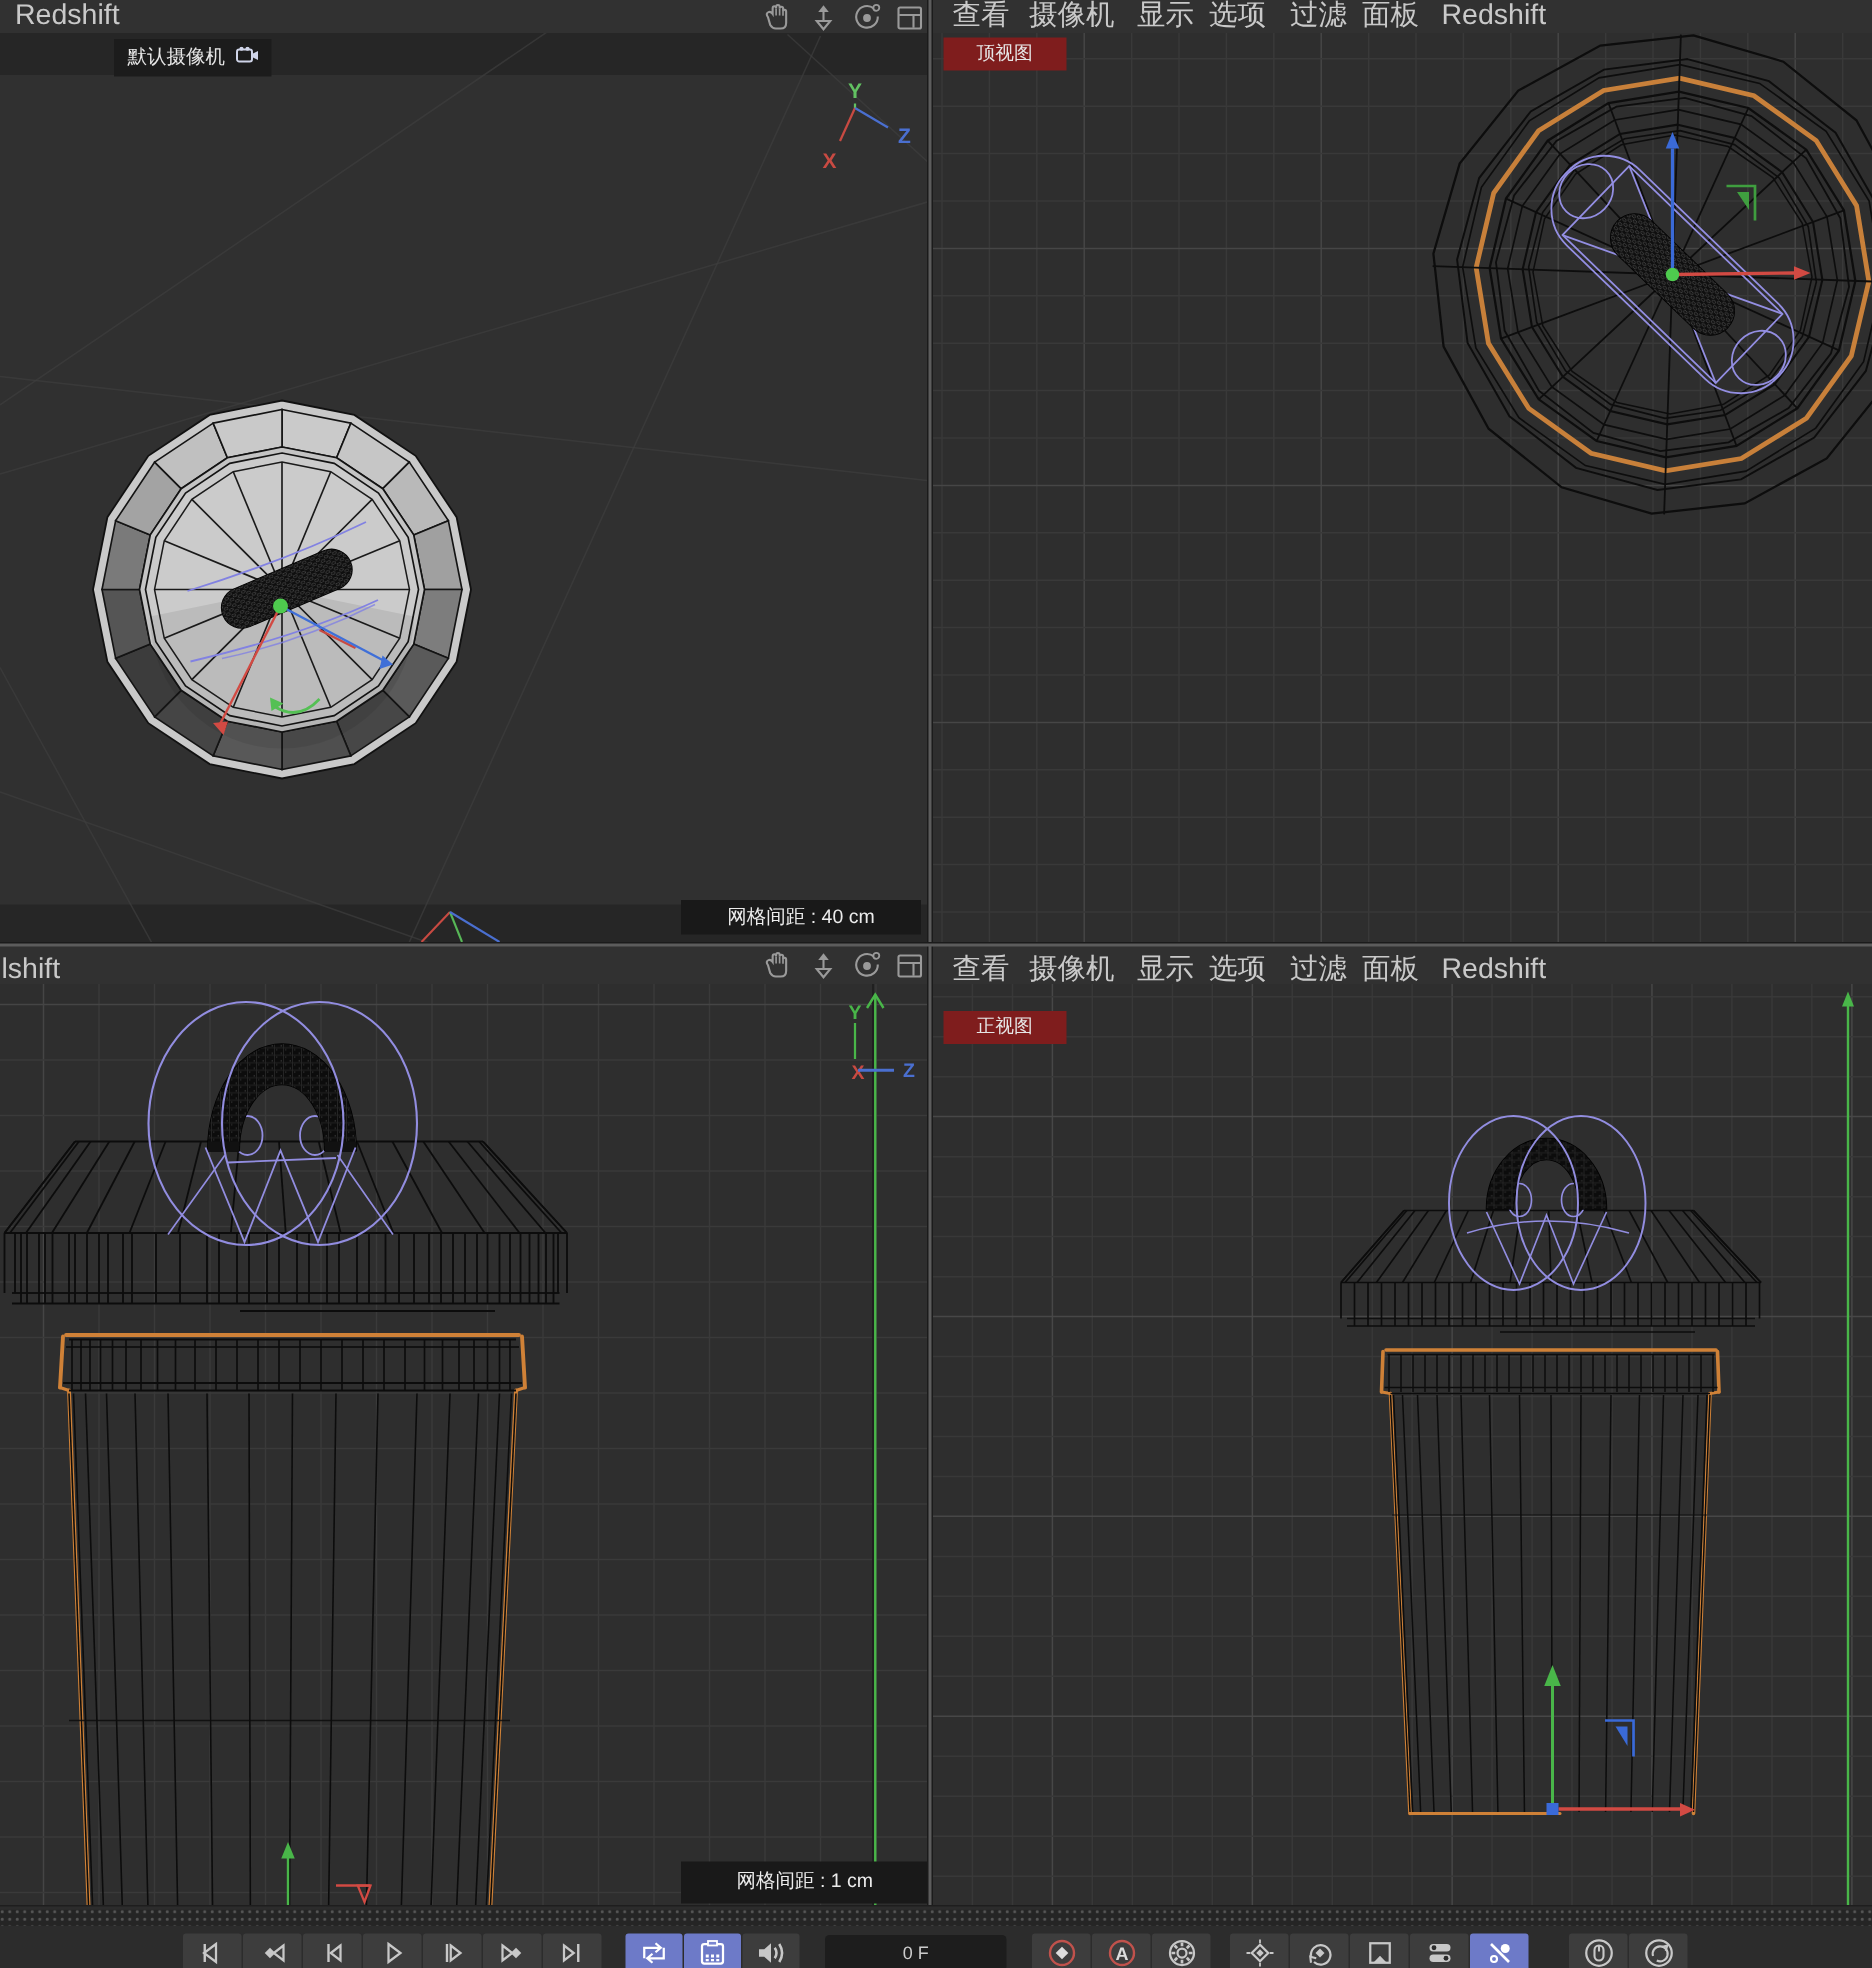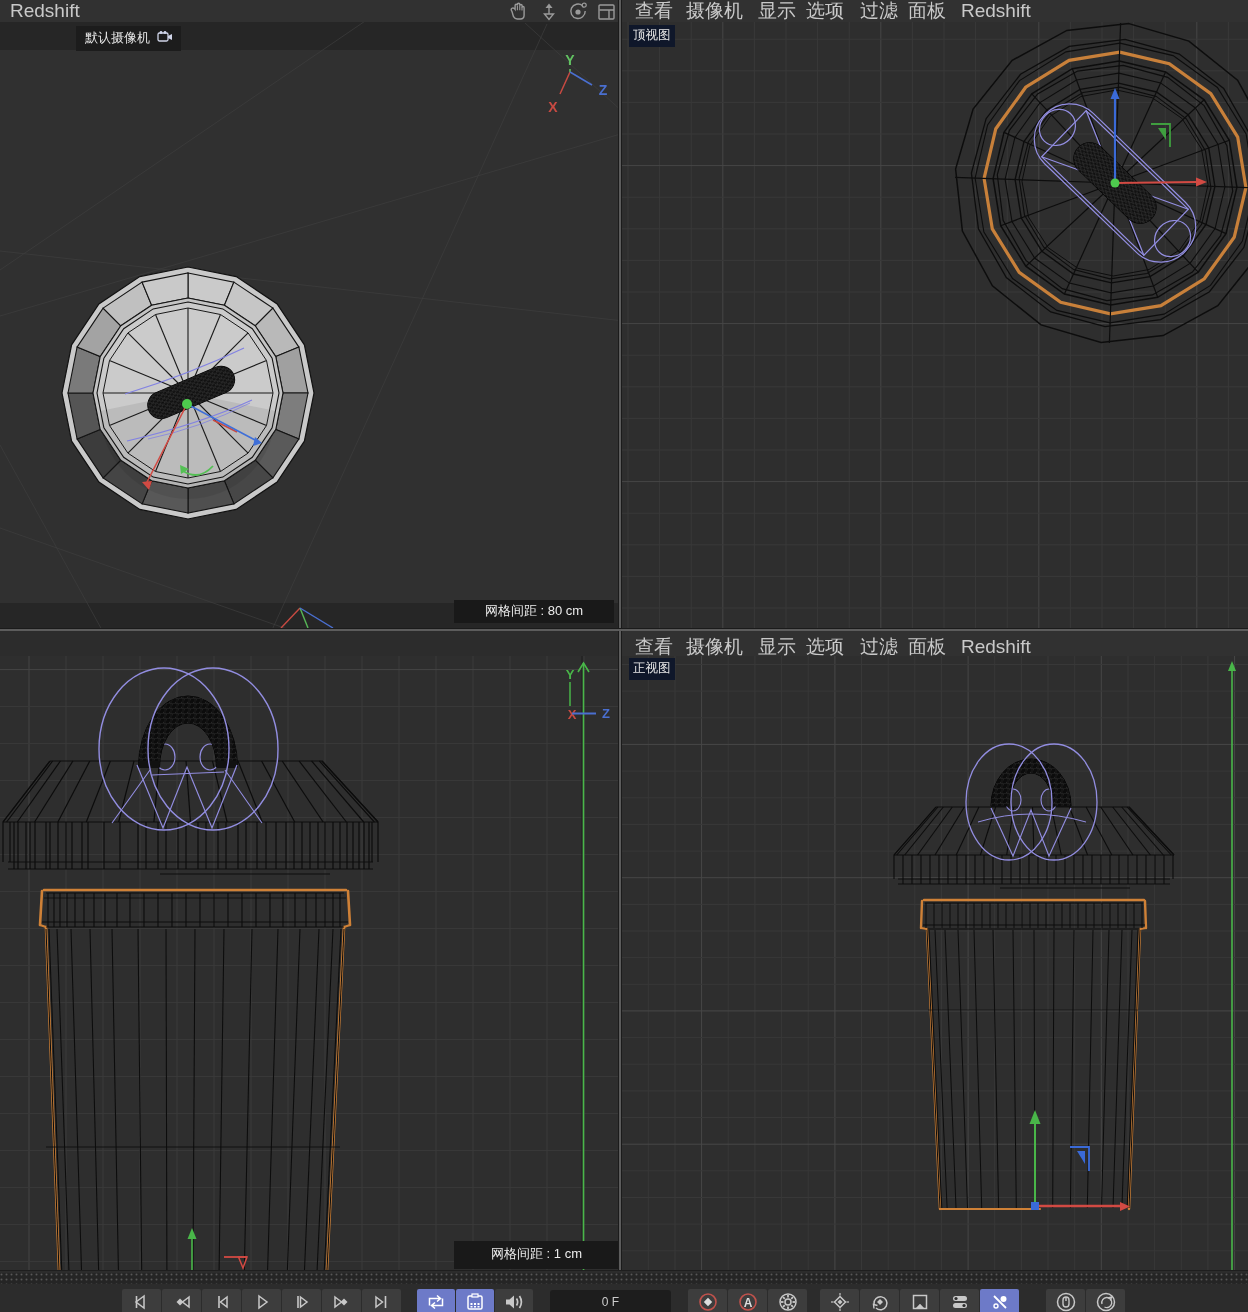--- a/index.html
+++ b/index.html
@@ -1,20 +1,20 @@
 <!DOCTYPE html>
 <html><head><meta charset="utf-8"><title>c4d</title><style>
 *{margin:0;padding:0;box-sizing:border-box}
 body{-webkit-font-smoothing:antialiased;width:1248px;height:1312px;overflow:hidden;background:#2c2c2c;font-family:"Liberation Sans",sans-serif}
 #app{position:relative;width:1248px;height:1312px;background:#2c2c2c}
 .vp{position:absolute;overflow:hidden}
 .menubar{position:absolute;left:0;top:0;right:0;height:22px;background:#313131;color:#c9c9c9;font-size:14px;white-space:nowrap}
 .menubar .mi{position:absolute;top:0;line-height:21px;font-size:19px}
 .menubar.h26 .mi{line-height:33px}
-.vlabel{position:absolute;background:#0f172a;color:#e6e6e6;font-size:12.5px;padding:2px 4px 3px;white-space:nowrap}
+.vlabel{position:absolute;background:#7f1d1d;color:#e6e6e6;font-size:12.5px;padding:2px 22px 3px;white-space:nowrap}
 .gridbox{position:absolute;background:#191919;color:#ececec;font-size:13px;text-align:center}
 .tb{position:absolute;top:18px;height:26px;border-radius:2px;text-align:center;padding-top:2px}
 svg{display:block}
 .vlabel svg,.tb svg{display:inline-block;vertical-align:middle}
 </style></head><body>
 <div id="app">
 <svg width="0" height="0" style="position:absolute">
       <defs>
 <pattern id="hatch" width="5" height="5" patternUnits="userSpaceOnUse">
           <rect width="5" height="5" fill="#0e0e0e"></rect>
@@ -133,21 +133,21 @@
 <line x1="300" y1="586" x2="281" y2="606" stroke="#c84a42" stroke-width="1.4"></line>
 <line x1="300" y1="586" x2="308" y2="606" stroke="#57b757" stroke-width="1.4"></line>
 <line x1="300" y1="586" x2="333" y2="606" stroke="#4a6fd0" stroke-width="1.4"></line>
       </svg>
   <div class="vlabel" style="left:76px;top:26px;background:#1c1c1c;font-size:13px;padding:3px 8px 4px 9px">默认摄像机&nbsp;&nbsp;<svg width="16" height="12" viewBox="0 0 16 12" style="vertical-align:-1px">
           <rect x="1" y="2" width="10" height="8" rx="1.5" fill="none" stroke="#cfd4e8" stroke-width="1.3"></rect>
           <path d="M11 5 L15 3 V 9 L11 7" fill="#cfd4e8"></path>
           <circle cx="4" cy="1.5" r="1.4" fill="#cfd4e8"></circle>
           <circle cx="8" cy="1.5" r="1.4" fill="#cfd4e8"></circle>
         </svg></div>
-  <div class="gridbox" style="left:454px;top:600px;width:160px;height:23px;line-height:22px">网格间距 : 80 cm</div>
+  <div class="gridbox" style="left:454px;top:600px;width:160px;height:23px;line-height:22px">网格间距 : 40 cm</div>
 </div>
 
 <div class="vp" style="left:621px;top:0;width:627px;height:628px">
   <div class="menubar">
         <span class="mi" style="left:14px">查看</span>
         <span class="mi" style="left:65px">摄像机</span>
         <span class="mi" style="left:137px">显示</span>
         <span class="mi" style="left:185px">选项</span>
         <span class="mi" style="left:239px">过滤</span>
         <span class="mi" style="left:287px">面板</span>
@@ -237,20 +237,45 @@
 <line x1="494" y1="161" x2="575" y2="160" stroke="#d24a43" stroke-width="2.2"></line>
 <path d="M 575 155.5 l 0 9 l 11 -4.5 z" fill="#d24a43"></path>
 <circle cx="494" cy="161" r="4.5" fill="#4ecb4e"></circle>
 <path d="M 530 102 h 19 v 23" stroke="#3f9e3f" stroke-width="1.8" fill="none"></path>
 <path d="M 537 106 L 545 106 L 545 118 Z" fill="#3f9e3f"></path>
       </svg>
   <div class="vlabel" style="left:8px;top:25px">顶视图</div>
 </div>
 
 <div class="vp" style="left:0;top:630px;width:618px;height:640px">
+  <div class="menubar h26" style="height:28px">
+        <span class="mi" style="left:1px">lshift</span>
+        <svg width="112" height="20" viewBox="0 0 110 20" style="position:absolute;right:0px;top:4px">
+<g stroke="#9a9a9a" fill="none" stroke-width="1.4">
+<g transform="translate(2,1)">
+              <path d="M3 8.5 q -1.8 -2.5 0.3 -3.4 q 1.5 -0.6 2.8 1.2 L 6.1 2.6 q 0 -1.4 1.15 -1.4 q 1.15 0 1.15 1.4 l 0 -0.9 q 0 -1.4 1.2 -1.4 q 1.2 0 1.2 1.4 l 0 1 q 0 -1.2 1.15 -1.2 q 1.15 0 1.15 1.3 l 0 1.6 q 0.1 -0.9 1 -0.9 q 1 0 1 1.3 l 0 7.5 q 0 3.7 -3.7 3.7 l -3.2 0 q -2.3 0 -3.7 -2.3 z"></path>
+              <path d="M8.4 2.8 v 4.5 M10.75 2.6 v 4.7 M13 4 v 3.5" stroke-width="1.1"></path>
+            </g>
+<g transform="translate(34,0)">
+              <line x1="8" y1="6" x2="8" y2="12"></line>
+              <path d="M4.5 6 L8 1.5 L11.5 6 z" fill="#9a9a9a" stroke="none"></path>
+              <path d="M3.5 12 L8 17.5 L12.5 12 z"></path>
+            </g>
+<g transform="translate(62,0)">
+              <path d="M13.5 3.6 A 7.2 7.2 0 1 0 16.2 9" fill="none"></path>
+              <circle cx="15.2" cy="3.2" r="2" fill="none" stroke-width="1.2"></circle>
+              <circle cx="9" cy="10" r="2.6" fill="#9a9a9a" stroke="none"></circle>
+            </g>
+<g transform="translate(90,0)">
+              <rect x="2" y="3" width="15" height="14" rx="1"></rect>
+              <path d="M2.5 8 H 17 M12 8 V 16.5"></path>
+            </g>
+</g>
+        </svg>
+      </div>
   <svg style="position:absolute;left:0;top:26px" width="618" height="614" viewBox="0 0 618 614">
         <rect x="0" y="0" width="618" height="614" fill="#2e2e2e"></rect>
 <line x1="29" y1="0" x2="29" y2="614" stroke="#454545" stroke-width="1"></line>
 <line x1="66" y1="0" x2="66" y2="614" stroke="#3a3a3a" stroke-width="1"></line>
 <line x1="103" y1="0" x2="103" y2="614" stroke="#3a3a3a" stroke-width="1"></line>
 <line x1="140" y1="0" x2="140" y2="614" stroke="#3a3a3a" stroke-width="1"></line>
 <line x1="177" y1="0" x2="177" y2="614" stroke="#3a3a3a" stroke-width="1"></line>
 <line x1="214" y1="0" x2="214" y2="614" stroke="#3a3a3a" stroke-width="1"></line>
 <line x1="251" y1="0" x2="251" y2="614" stroke="#3a3a3a" stroke-width="1"></line>
 <line x1="288" y1="0" x2="288" y2="614" stroke="#3a3a3a" stroke-width="1"></line>
@@ -614,21 +639,21 @@
 <line x1="611" y1="11" x2="611" y2="614" stroke="#49b649" stroke-width="1.6"></line>
 <path d="M 611 5 l -4 10 l 8 0 z" fill="#49b649"></path>
 <line x1="414" y1="552" x2="414" y2="466" stroke="#49b649" stroke-width="2"></line>
 <path d="M 414 454 l -5.5 14 l 11 0 z" fill="#49b649"></path>
 <line x1="418" y1="550" x2="499" y2="550" stroke="#d24a43" stroke-width="2.4"></line>
 <path d="M 499 546 l 0 9 l 10 -4.5 z" fill="#d24a43"></path>
 <rect x="410" y="546" width="8" height="8" fill="#3a6ad8"></rect>
 <path d="M 449 491 h 19 v 24" stroke="#3a6ad8" stroke-width="1.8" fill="none"></path>
 <path d="M 456 495 L 464 495 L 464 508 Z" fill="#3a6ad8"></path>
       </svg>
-  <div class="vlabel" style="left:8px;top:28px">正视图</div>
+  <div class="vlabel" style="left:8px;top:44px">正视图</div>
 </div>
 
 <div style="position:absolute;left:618px;top:0;width:4px;height:1270px;background:#5c5c5c;border-left:1px solid #1b1b1b;border-right:1px solid #1b1b1b"></div>
 <div style="position:absolute;left:0;top:628px;width:1248px;height:3px;background:#5c5c5c;border-top:1px solid #1b1b1b"></div>
 
 <div style="position:absolute;left:0;top:1270px;width:1248px;height:42px;background:#2c2c2c;border-top:1px solid #1e1e1e">
 <svg width="1248" height="11" style="position:absolute;left:0;top:2px">
         <defs>
           <pattern id="dp" width="5" height="5" patternUnits="userSpaceOnUse">
             <rect width="5" height="5" fill="#252525"></rect>

